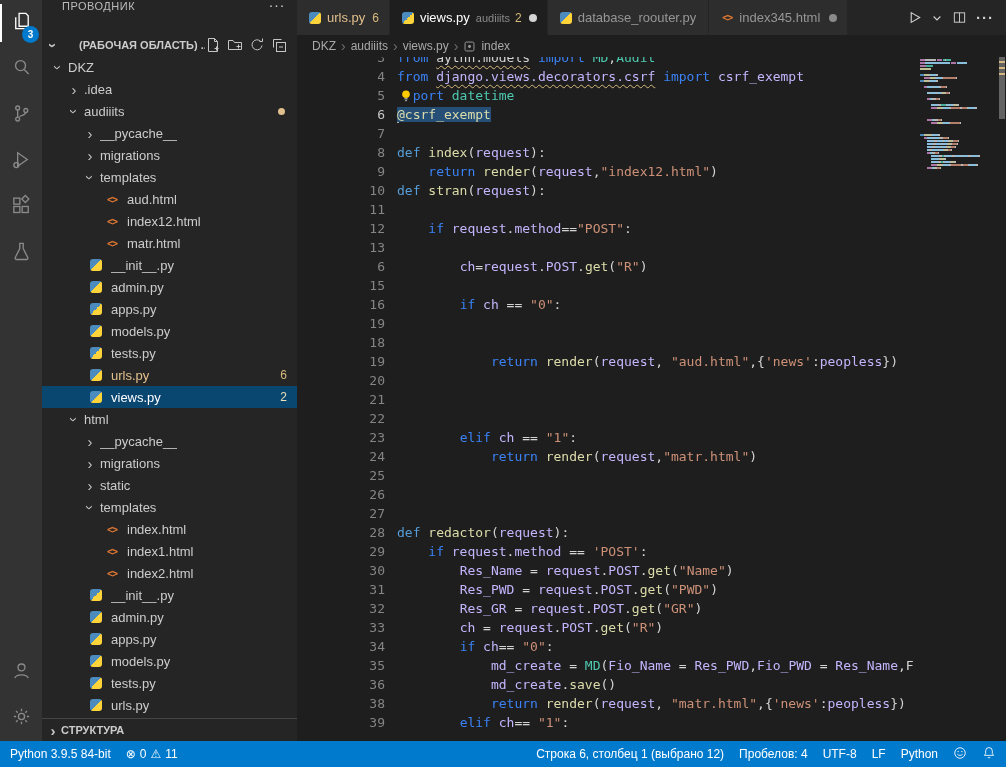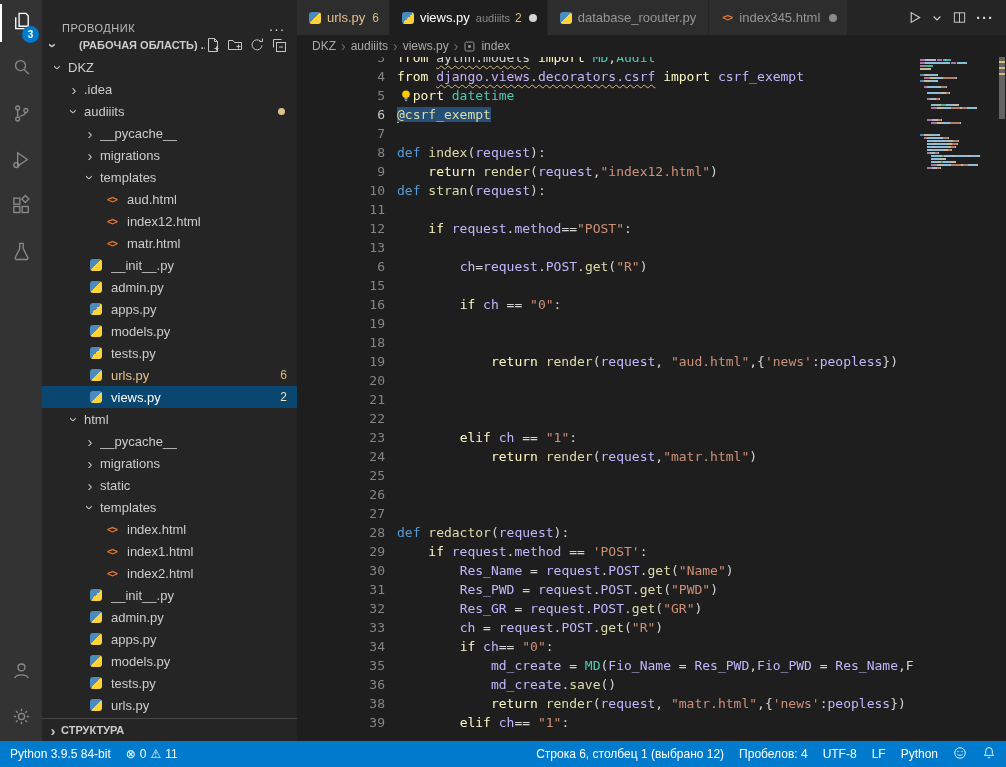--- a/index.html
+++ b/index.html
@@ -11,21 +11,21 @@
   
   .activitybar{width:42px;background:#333333;display:flex;flex-direction:column;align-items:stretch;flex:none}
   .ab-item{height:46px;display:flex;align-items:center;justify-content:center;color:#8a8a8a;position:relative;cursor:pointer}
   .ab-item.active{color:#ffffff}
   .ab-item.active::before{content:'';position:absolute;left:0;top:4px;bottom:4px;width:2px;background:#fff}
   .ab-badge{position:absolute;right:3px;bottom:3px;min-width:17px;height:17px;padding:0 3px;border-radius:10px;background:#007acc;color:#fff;font-size:10px;font-weight:bold;display:flex;align-items:center;justify-content:center}
   .ab-bottom{margin-top:auto}
 
   
   .sidebar{width:255px;background:#252526;color:#cccccc;display:flex;flex-direction:column;flex:none;overflow:hidden}
-  .sb-title{height:34px;flex:none;display:flex;align-items:flex-end;padding:0 12px 0 20px;font-size:11px;letter-spacing:.5px;color:#bbbbbb}
+  .sb-title{height:34px;flex:none;display:flex;align-items:flex-start;padding:0 12px 0 20px;font-size:11px;letter-spacing:.5px;color:#bbbbbb}
   .sb-title .more{margin-left:auto;color:#cccccc;font-size:15px;cursor:pointer;line-height:10px}
   .sb-section{height:22px;flex:none;display:flex;align-items:center;font-size:11px;font-weight:bold;color:#cccccc;padding-left:3px}
   .sb-label{margin-left:18px;white-space:nowrap;overflow:hidden}
   .sb-actions{margin-left:auto;display:flex;align-items:center;gap:6px;padding-right:10px;color:#c5c5c5}
   .sb-actions span{display:flex;cursor:pointer}
   .tree{flex:1;overflow:hidden;font-size:13px}
   .row{height:22px;display:flex;align-items:center;padding-right:6px;white-space:nowrap;cursor:pointer}
   .row.selected{background:#094771;color:#ffffff}
   .tw{width:16px;flex:none;display:flex;align-items:center;justify-content:center;font-size:15px;color:#c5c5c5}
   .tw.open{transform:rotate(90deg)}
@@ -61,21 +61,21 @@
 
   .editor-body{flex:1;position:relative;overflow:hidden}
   .lines{position:absolute;top:-9px;left:0;right:86px;overflow:hidden;font-family:"DejaVu Sans Mono",monospace;font-size:13px;line-height:19px}
   .line{height:19px;display:flex;position:relative}
   .num{flex:0 0 88px;text-align:right;color:#858585;user-select:none}
   .num.cur{color:#c6c6c6}
   .code{white-space:pre;margin-left:12px}
   .sel{background:#264f78}
   .caret{display:inline-block;width:2px;height:15px;background:#aeafad;vertical-align:middle;margin-right:-2px}
   .bulb{position:absolute;left:100px;top:1px;width:17px;height:17px;background:#1e1e1e;z-index:2;display:flex;align-items:center;justify-content:center;cursor:pointer}
-  .tk-kw{color:#fef9c3}.tk-def{color:#569CD6}.tk-fn{color:#DCDCAA}.tk-str{color:#CE9178}
+  .tk-kw{color:#3b82f6}.tk-def{color:#569CD6}.tk-fn{color:#DCDCAA}.tk-str{color:#CE9178}
   .tk-var{color:#c4b5fd}.tk-cls{color:#4EC9B0}.tk-pl{color:#D4D4D4}
   .tk-wv{text-decoration-line:underline;text-decoration-style:wavy;text-decoration-color:#D7BA7D;text-decoration-thickness:1px;text-underline-offset:3px}
 
   .minimap{position:absolute;top:2px;right:8px;width:78px;z-index:3;cursor:pointer}
   .mm-line{height:2px;margin-bottom:1px;display:flex;opacity:.85}
   .mm-seg{height:2px;flex:none}
   .vscroll{position:absolute;top:0;right:0;bottom:0;width:8px;z-index:4;cursor:pointer}
   .vthumb{position:absolute;top:0;right:1px;width:6px;height:62px;background:rgba(185,185,185,.45)}
   .vmark{position:absolute;right:1px;width:6px;height:2px;background:#d7ba7d}
 

